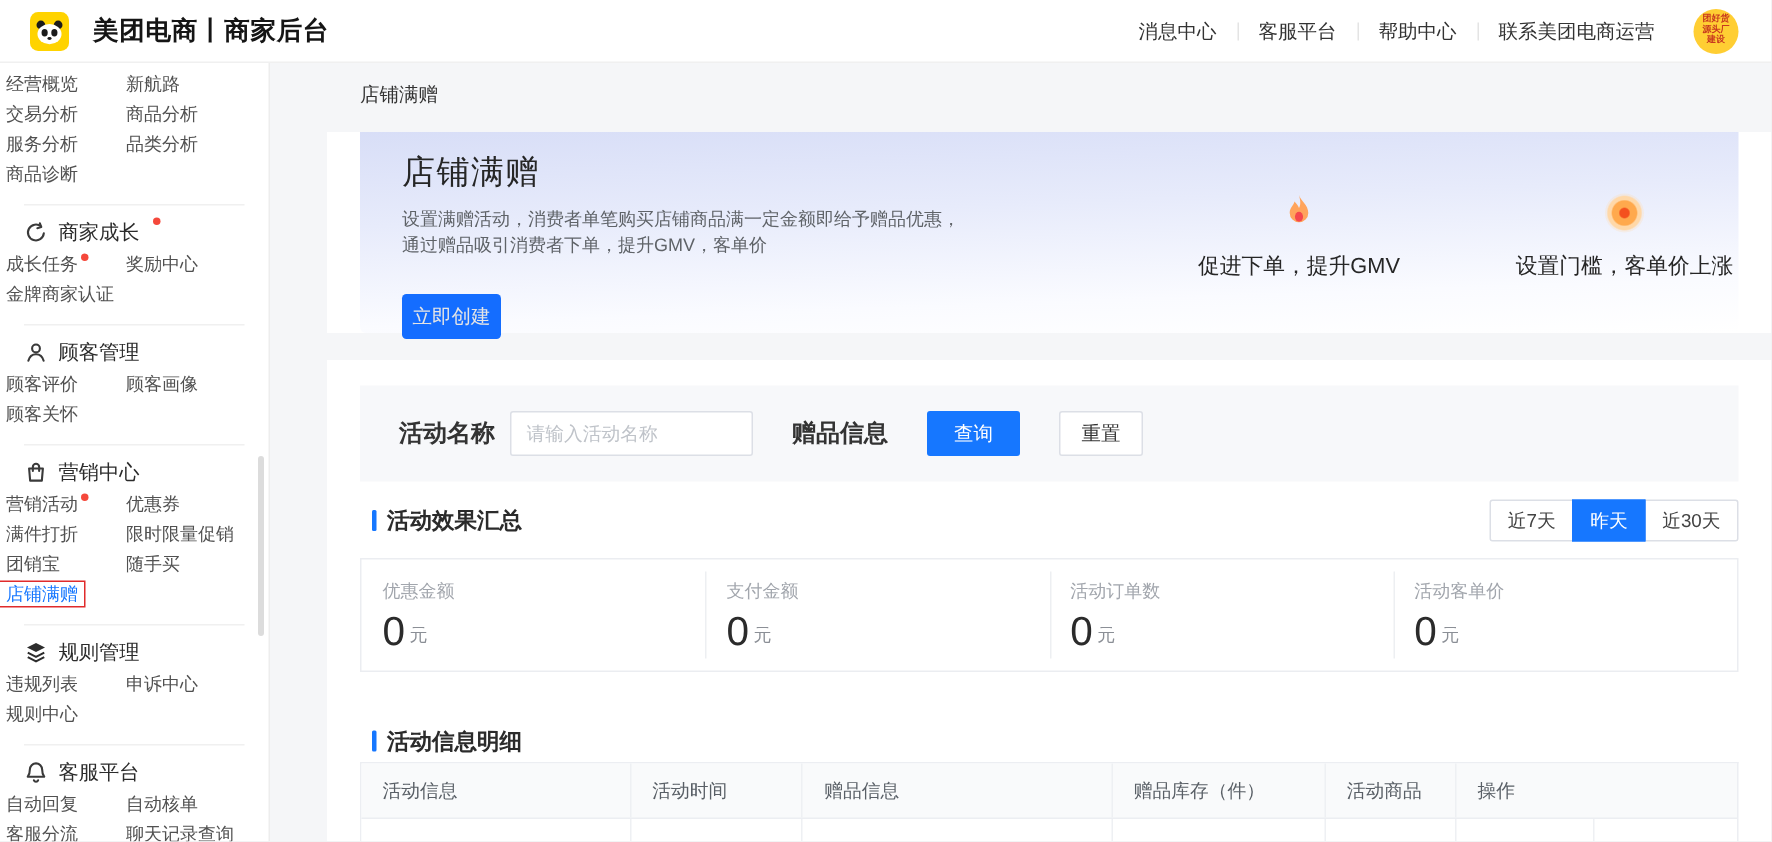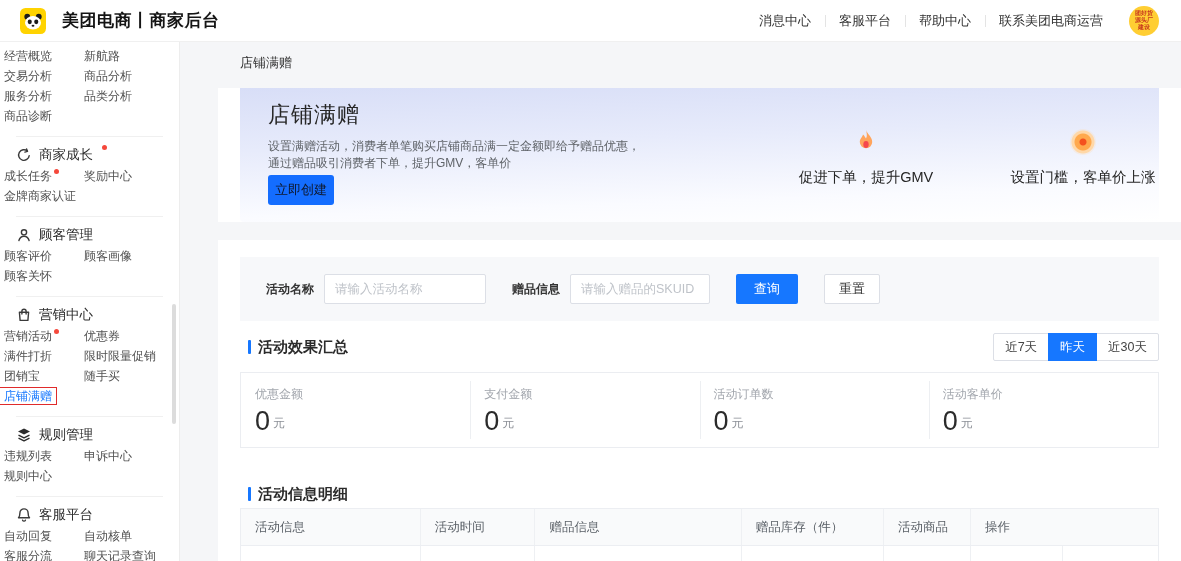--- a/index.html
+++ b/index.html
@@ -41,34 +41,34 @@
 
   
   .main { position:absolute; left:180px; top:42px; right:0; bottom:0; }
   .breadcrumb { position:absolute; left:60px; top:12px; font-size:13px; color:#333; }
 
   .card1 { position:absolute; left:38px; top:46px; width:963px; height:134px; background:#fff; }
   .hero { position:absolute; left:22px; right:22px; top:0; height:134px; border-radius:0 0 4px 4px;
           background:linear-gradient(178deg,#d8def7 0%,#e7ebfb 38%,#fafbff 78%,#ffffff 100%); }
   .hero-title { position:absolute; left:28px; top:12px; font-size:22px; font-weight:500; color:#262626; letter-spacing:1px; }
   .hero-desc { position:absolute; left:28px; top:50px; font-size:12px; color:#5f6368; line-height:17px; }
-  .hero-cta { position:absolute; left:28px; top:87px; width:66px; height:30px; background:#146dff; color:#0f172a;
+  .hero-cta { position:absolute; left:28px; top:108px; width:66px; height:30px; background:#146dff; color:#e5e5e5;
               border:none; border-radius:3px; font-size:13px; display:flex; align-items:center; justify-content:center;
               cursor:pointer; font-family:Liberation Sans, sans-serif; }
   .hero-feat { position:absolute; top:40px; width:180px; text-align:center; }
   .hero-feat .ficon { height:28px; display:flex; align-items:center; justify-content:center; }
   .hero-feat .ftxt { font-size:14.5px; color:#262626; margin-top:12px; white-space:nowrap; }
   .feat1 { left:536px; } .feat2 { left:753px; }
   .target-ic { width:26px; height:26px; border-radius:50%;
      background:radial-gradient(circle at 50% 50%, #f4511e 0 3px, #ffa94d 4px 8px, #ffd8a8 9px 11px, rgba(255,216,168,.25) 12px); }
 
   .card2 { position:absolute; left:38px; top:198px; width:963px; height:321px; background:#fff; overflow:hidden; }
   .filterbar { position:absolute; left:22px; right:22px; top:17px; height:64px; background:#f7f8fa;
                display:flex; align-items:center; padding:0 26px; }
-  .flabel { font-size:12px; font-weight:700; color:#333; white-space:nowrap; }
+  .flabel { font-size:16px; font-weight:700; color:#333; white-space:nowrap; }
   .finput { height:30px; border:1px solid #dcdfe6; border-radius:2px; background:#fff; padding:0 10px;
             font-size:12.5px; color:#333; font-family:inherit; margin-left:10px; }
   .finput::placeholder { color:#bfc3c9; }
   .in1 { width:162px; } .in2 { width:140px; }
   .ml26 { margin-left:26px; }
   .btn-primary { width:62px; height:30px; background:#1677ff; border:none; border-radius:2px; color:#fff;
                  font-size:13px; cursor:pointer; font-family:inherit; }
   .btn-plain { width:56px; height:30px; background:#fff; border:1px solid #dcdfe6; border-radius:2px; color:#333;
                font-size:13px; cursor:pointer; font-family:inherit; }
 
@@ -264,21 +264,20 @@
         </div>
       </div>
     </div>
 
     <div class="card2">
 
       <div class="filterbar">
         <span class="flabel">活动名称</span>
         <input class="finput in1" type="text" placeholder="请输入活动名称" style="">
         <span class="flabel ml26">赠品信息</span>
-        <input class="finput in2" type="text" placeholder="请输入赠品的SKUID" style="">
         <button class="btn-primary ml26">查询</button>
         <button class="btn-plain ml26">重置</button>
       </div>
 
       <div class="section-title sum-title">活动效果汇总</div>
 
       <div class="tabs">
         <span class="tab">近7天</span>
         <span class="tab active">昨天</span>
         <span class="tab">近30天</span>

